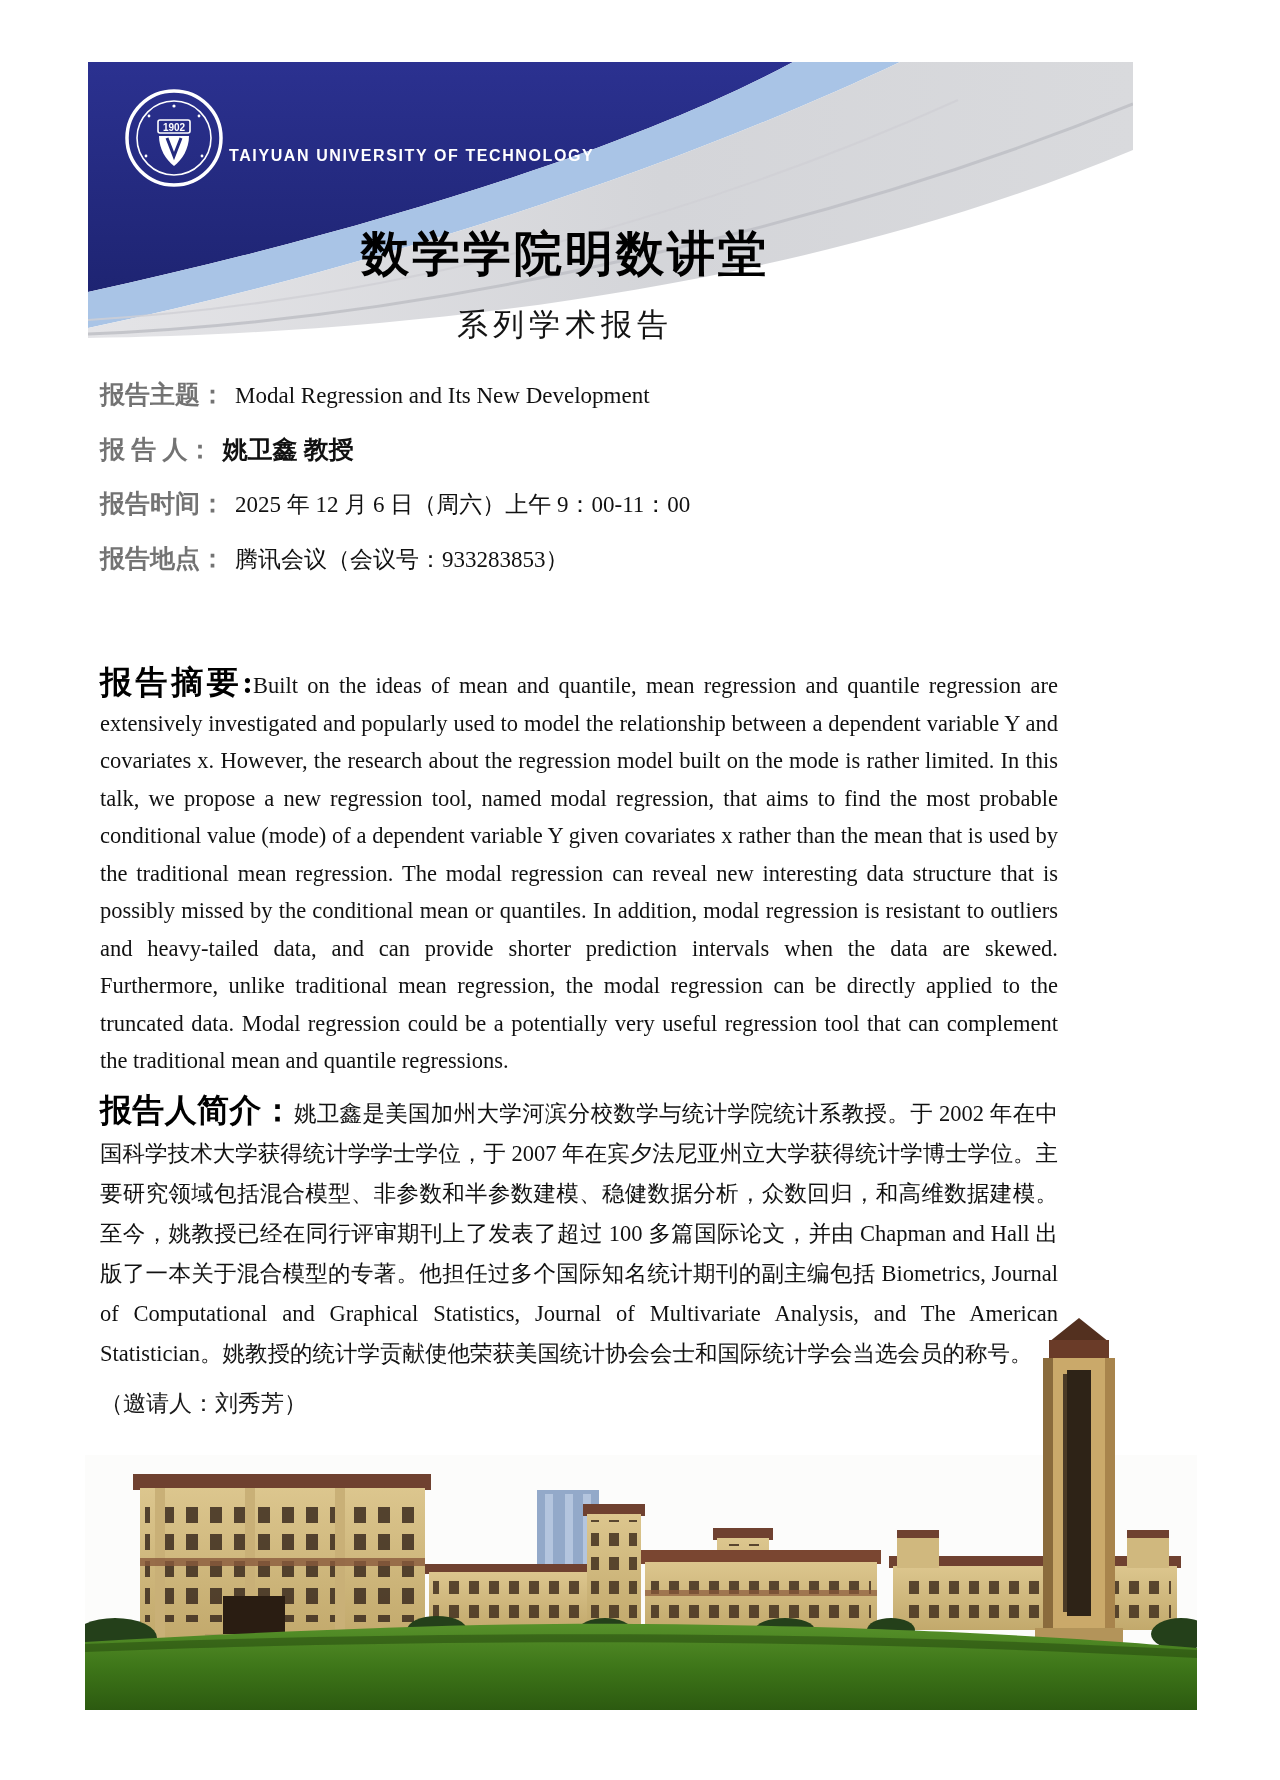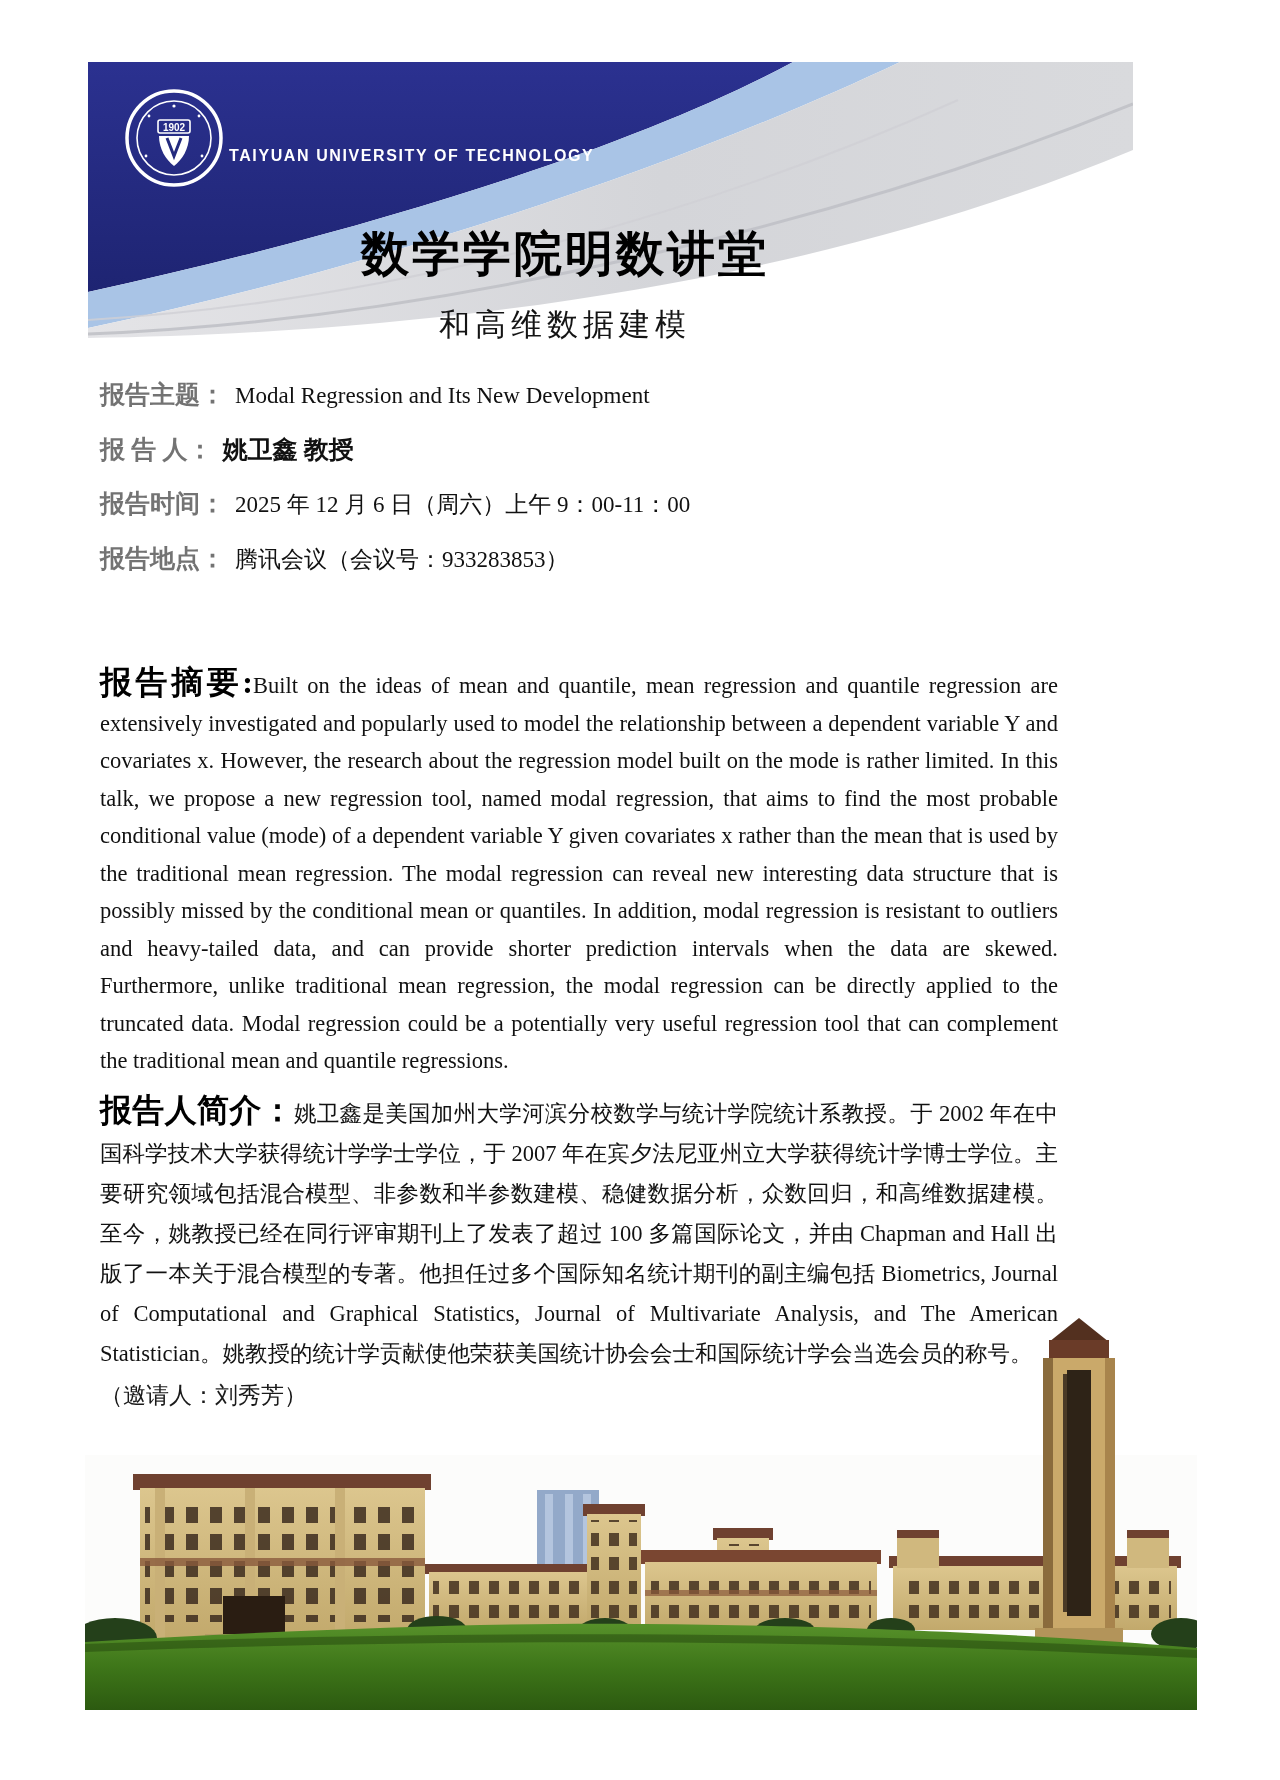--- a/index.html
+++ b/index.html
@@ -41,21 +41,21 @@
   .info-list { position:absolute; left:100px; top:378px; width:958px; }
   .info-row { display:flex; align-items:baseline; margin-bottom:21px; line-height:33px; }
   .info-label { font-size:25px; font-weight:bold; color:#737373; white-space:nowrap; margin-right:10px; }
   .info-value { font-size:23px; color:#111; white-space:nowrap; }
   
   .text-column { position:absolute; left:100px; top:664px; width:958px; }
   .para { text-align:justify; text-justify:inter-word; font-size:22.5px; color:#111; }
   .abstract { line-height:37.5px; }
   .bio { line-height:40px; margin-top:10px; }
   .plabel { font-size:32px; font-weight:bold; color:#000; }
-  .inviter { font-size:23px; line-height:40px; margin-top:2px; }
+  .inviter { font-size:23px; line-height:40px; margin-top:10px; }
   
   .campus-svg { position:absolute; left:85px; top:1312px; width:1112px; height:398px; }
 </style>
 </head>
 <body>
 
 <div class="page">
 
   <svg class="banner-svg" viewBox="0 0 1045 280" xmlns="http://www.w3.org/2000/svg">
     <defs>
@@ -89,21 +89,21 @@
     <circle cx="52" cy="20" r="1.6" fill="#ffffff"></circle>
     <circle cx="27" cy="30" r="1.4" fill="#ffffff"></circle>
     <circle cx="77" cy="30" r="1.4" fill="#ffffff"></circle>
     <circle cx="24" cy="70" r="1.4" fill="#ffffff"></circle>
     <circle cx="80" cy="70" r="1.4" fill="#ffffff"></circle>
   </svg>
 
   <div class="univ-en">TAIYUAN UNIVERSITY OF TECHNOLOGY</div>
 
   <div class="main-title" style="color:#000000;">数学学院明数讲堂</div>
-  <div class="subtitle">和高维数据建模</div>
+  <div class="subtitle">系列学术报告</div>
 
   <div class="info-list">
     <div class="info-row">
       <span class="info-label">报告主题：</span>
       <span class="info-value">Modal Regression and Its New Development</span>
     </div>
     <div class="info-row">
       <span class="info-label">报 告 人：</span>
       <span class="info-value" style="font-weight:bold; font-size:25px;">姚卫鑫 教授</span>
     </div>

